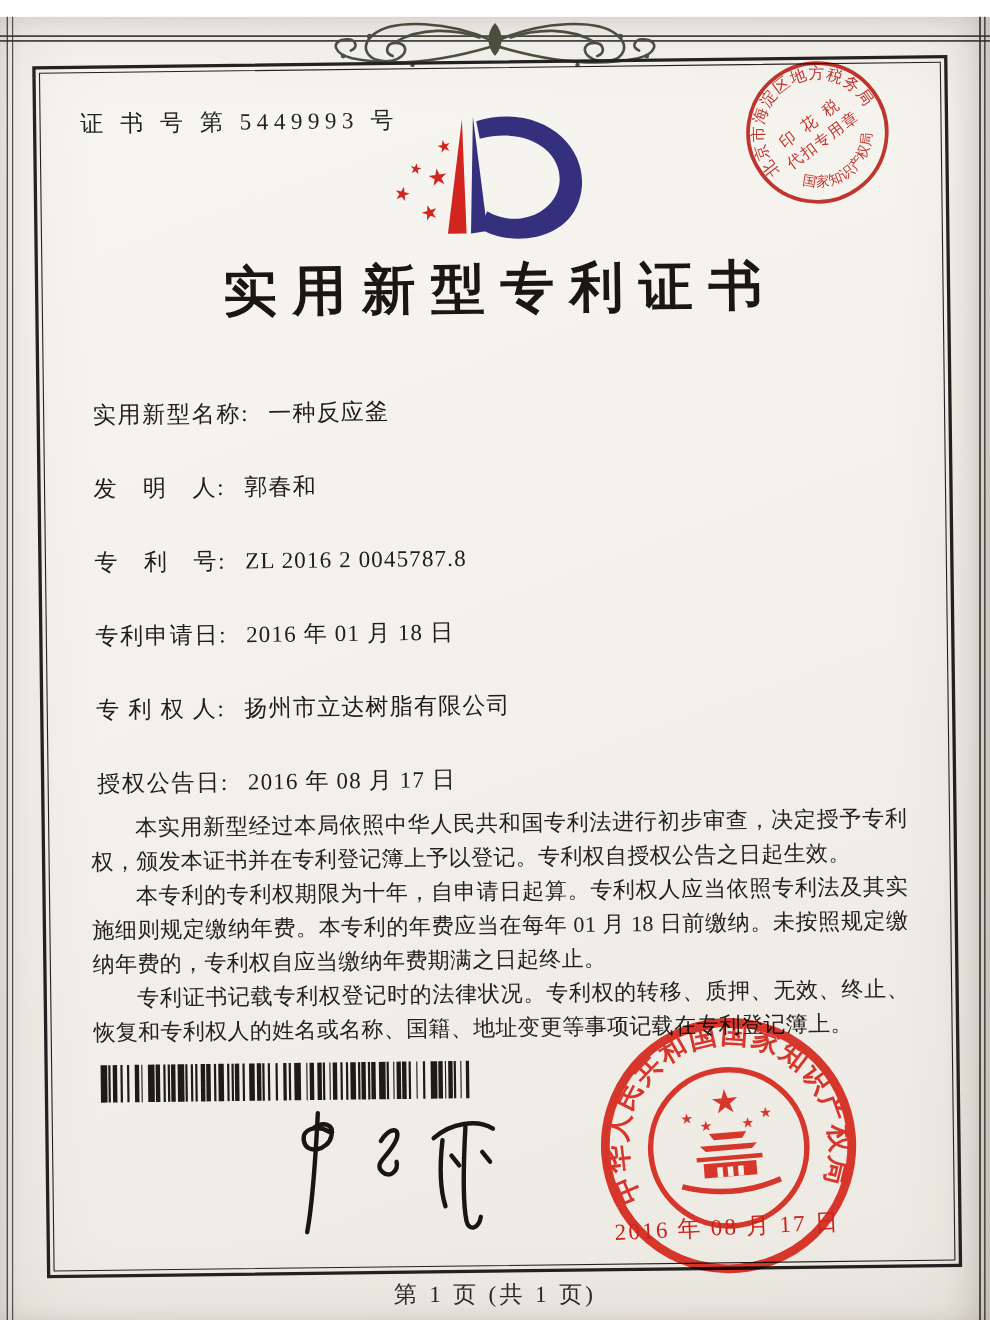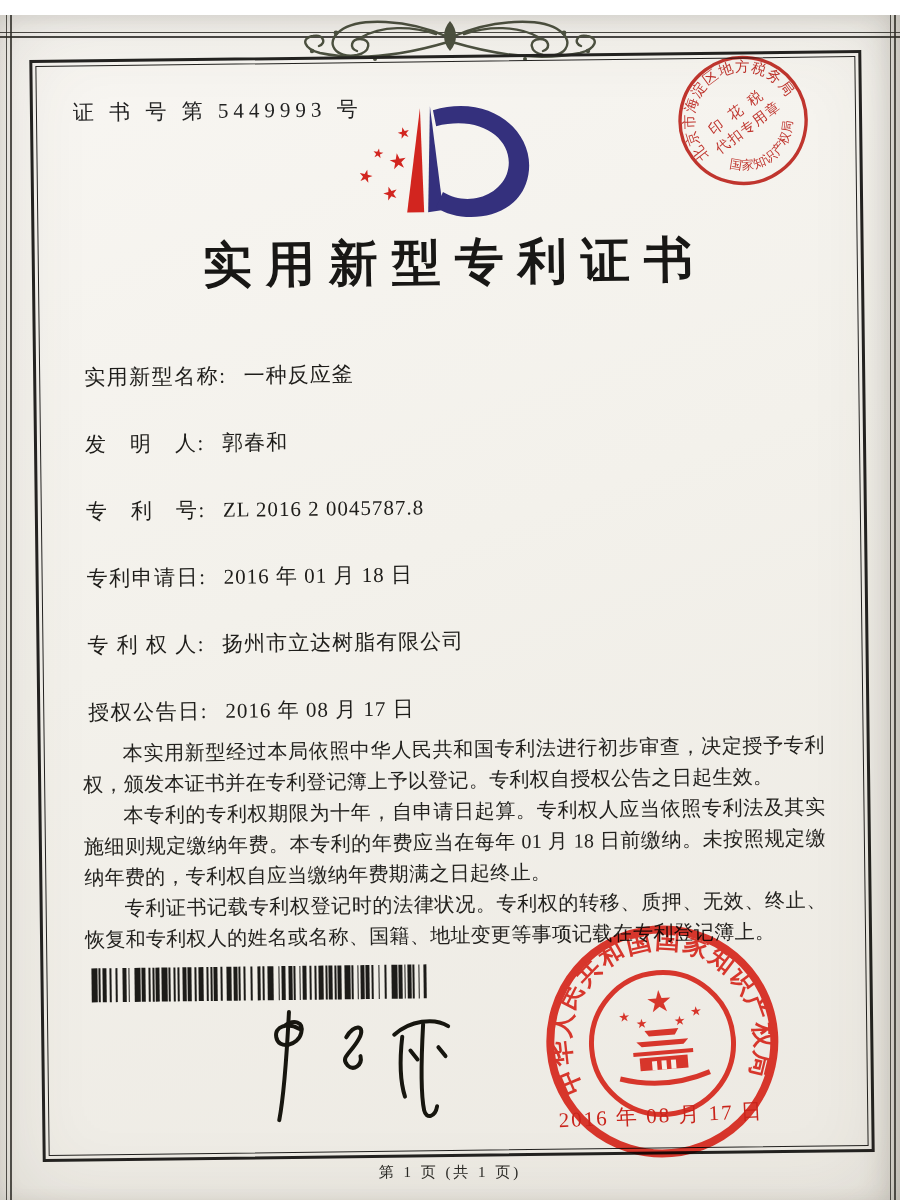--- a/index.html
+++ b/index.html
@@ -33,21 +33,21 @@
   .paras{position:absolute; left:42px; right:42px; top:676px; font-size:20px; line-height:31px;
     text-align:justify; color:#23221f;}
   .paras p{margin:0; text-indent:2em; letter-spacing:.3px;}
   .barcode{position:absolute; left:48px; top:906px; width:376px; height:34px; font-size:0;}
   .barcode i{display:inline-block; height:100%; background:#1c1b18; vertical-align:top;}
   .signer{position:absolute; left:56px; top:984px; font-size:22px; letter-spacing:4px; line-height:38px;}
   .sig{position:absolute; left:182px; top:946px;}
   .seal{position:absolute; left:482px; top:860px; mix-blend-mode:multiply; opacity:.93;}
   .sealdate{position:absolute; left:498px; top:1046px; width:236px; text-align:center;
     color:#c9241b; font-size:21px; letter-spacing:2px; transform:rotate(-2deg); z-index:7;}
-  .footer{position:absolute; left:0; right:0; top:1148px; text-align:center; font-size:15px; letter-spacing:3px; color:#2a2925; z-index:6;}
+  .footer{position:absolute; left:0; right:0; top:1148px; text-align:center; font-size:21px; letter-spacing:3px; color:#2a2925; z-index:6;}
 </style>
 </head>
 <body>
 
 <div class="page">
 
   <div class="hline" style="top:17px;"></div>
   <div class="hline" style="top:1186px;"></div>
   <div class="vline" style="left:6px;"></div>
   <div class="vline" style="left:890px;"></div>

